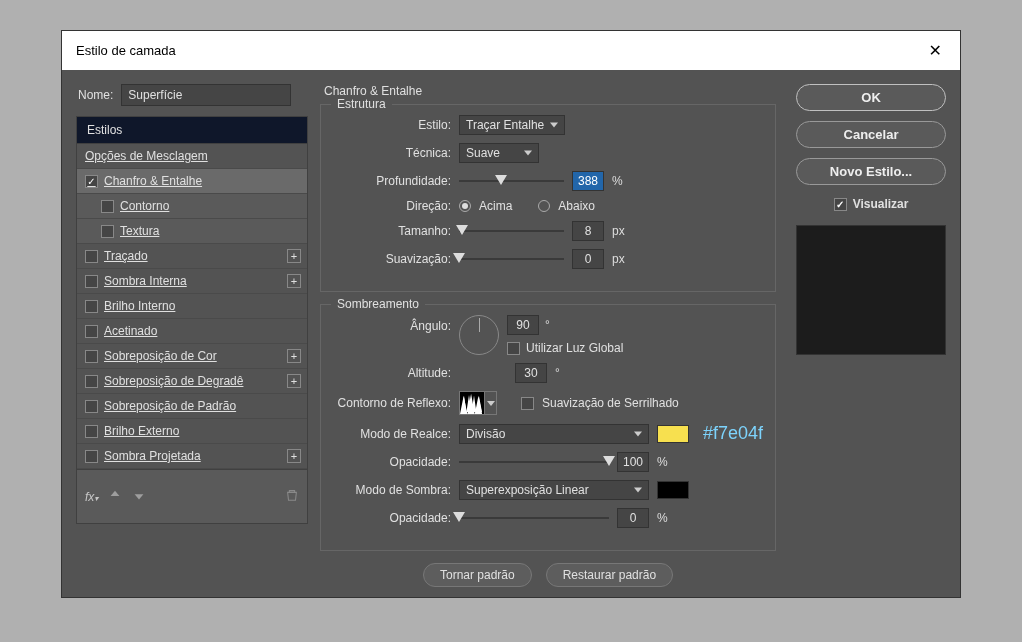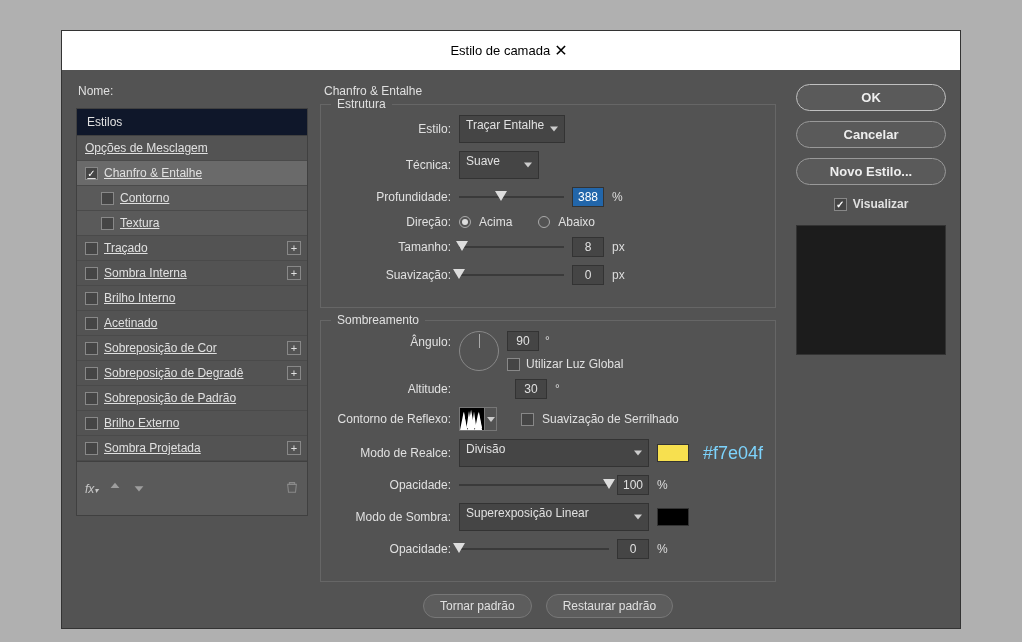--- a/index.html
+++ b/index.html
@@ -1,18 +1,18 @@
 <!DOCTYPE html>
 <html><head>
   <meta charset="utf-8">
   <style>
     * { margin: 0; padding: 0; box-sizing: border-box; font-family: -apple-system, "Segoe UI", Arial, sans-serif; }
     body { background: #b0b0b0; padding: 30px 60px; font-size: 12px; color: #e0e0e0; }
     .dialog { background: #535353; border: 1px solid #333; width: 900px; margin: 0 auto; }
-    .titlebar { background: #fff; color: #000; padding: 10px 14px; display: flex; justify-content: center; align-items: center; font-size: 13px; }
+    .titlebar { background: #fff; color: #000; padding: 10px 14px; display: flex; justify-content: space-between; align-items: center; font-size: 13px; }
     .close-x { font-size: 16px; cursor: pointer; padding: 0 4px; }
     .dlg-body { padding: 14px 14px 10px 14px; display: flex; gap: 12px; }
     .name-row { display: flex; align-items: center; gap: 8px; margin-bottom: 10px; padding-left: 2px; }
     .name-row input { background: #454545; border: 1px solid #333; color: #e0e0e0; padding: 3px 6px; width: 170px; font-size: 12px; }
     .left-col { width: 232px; display: flex; flex-direction: column; }
     .styles-list { border: 1px solid #404040; background: #535353; flex: 1; display: flex; flex-direction: column; }
     .list-header { padding: 6px 10px; background: #0f172a; border-bottom: 1px solid #404040; }
     .list-item { padding: 5px 8px; border-bottom: 1px solid #4a4a4a; display: flex; align-items: center; gap: 6px; position: relative; cursor: pointer; text-decoration: underline; }
     .list-item.selected { background: #6a6a6a; }
     .list-item.sub { padding-left: 24px; background: #5a5a5a; }
@@ -20,21 +20,21 @@
     .list-footer { padding: 18px 8px; display: flex; align-items: center; gap: 10px; border-top: 1px solid #404040; background: #5a5a5a; }
     .chk { width: 13px; height: 13px; border: 1px solid #888; background: #454545; display: inline-flex; align-items: center; justify-content: center; font-size: 10px; color: #fff; flex-shrink: 0; }
     .chk.checked::before { content: "✓"; }
     .plus-box { position: absolute; right: 6px; width: 14px; height: 14px; border: 1px solid #888; display: inline-flex; align-items: center; justify-content: center; font-size: 11px; cursor: pointer; }
     .mid-col { flex: 1; padding-right: 8px; }
     .section-title { font-size: 12px; margin-bottom: 6px; padding-left: 4px; }
     .fieldset { border: 1px solid #666; padding: 10px 12px 14px 12px; margin-bottom: 12px; position: relative; }
     .fieldset .legend { position: absolute; top: -8px; left: 10px; background: #535353; padding: 0 6px; font-size: 12px; }
     .row { display: flex; align-items: center; margin-bottom: 8px; gap: 8px; }
     .lbl { width: 118px; text-align: right; font-size: 12px; }
-    .select { background: #454545; border: 1px solid #333; color: #e0e0e0; padding: 2px 20px 10px 6px; font-size: 12px; min-width: 100px; position: relative; display: inline-flex; align-items: center; }
+    .select { background: #454545; border: 1px solid #333; color: #e0e0e0; padding: 2px 20px 2px 6px; font-size: 12px; min-width: 100px; position: relative; display: inline-flex; align-items: center; }
     .select::after { content: ""; position: absolute; right: 6px; top: 50%; transform: translateY(-50%); border-left: 4px solid transparent; border-right: 4px solid transparent; border-top: 5px solid #ccc; }
     .slider { position: relative; width: 105px; height: 14px; }
     .slider-track { position: absolute; top: 6px; left: 0; right: 0; height: 2px; background: #3a3a3a; }
     .slider-thumb { position: absolute; top: 1px; width: 0; height: 0; border-left: 6px solid transparent; border-right: 6px solid transparent; border-top: 10px solid #ddd; transform: translateX(-6px); cursor: pointer; }
     .numbox { background: #454545; border: 1px solid #333; color: #e0e0e0; padding: 2px 4px; width: 32px; text-align: center; font-size: 12px; }
     .numbox.highlight { background: #2266aa; color: #fff; }
     .unit { font-size: 12px; color: #ddd; }
     .radio { width: 12px; height: 12px; border: 1px solid #aaa; border-radius: 50%; display: inline-flex; align-items: center; justify-content: center; flex-shrink: 0; }
     .radio.on::before { content: ""; width: 6px; height: 6px; background: #ddd; border-radius: 50%; }
     .angle-widget { width: 40px; height: 40px; border: 1px solid #888; border-radius: 50%; position: relative; }
@@ -64,20 +64,21 @@
 <div class="dialog">
   <div class="titlebar">
     <span>Estilo de camada</span>
     <span class="close-x">✕</span>
   </div>
   <div class="dlg-body">
 
     <div style="display:flex;flex-direction:column;">
       <div class="name-row">
         <span>Nome:</span>
+        <input type="text" value="Superfície" style="">
       </div>
       <div class="left-col">
         <div class="styles-list">
           <div class="list-header">Estilos</div>
           <div class="list-item">
             <span>Opções de Mesclagem</span>
           </div>
           <div class="list-item selected">
             <span class="chk checked"></span>
             <span>Chanfro &amp; Entalhe</span>

